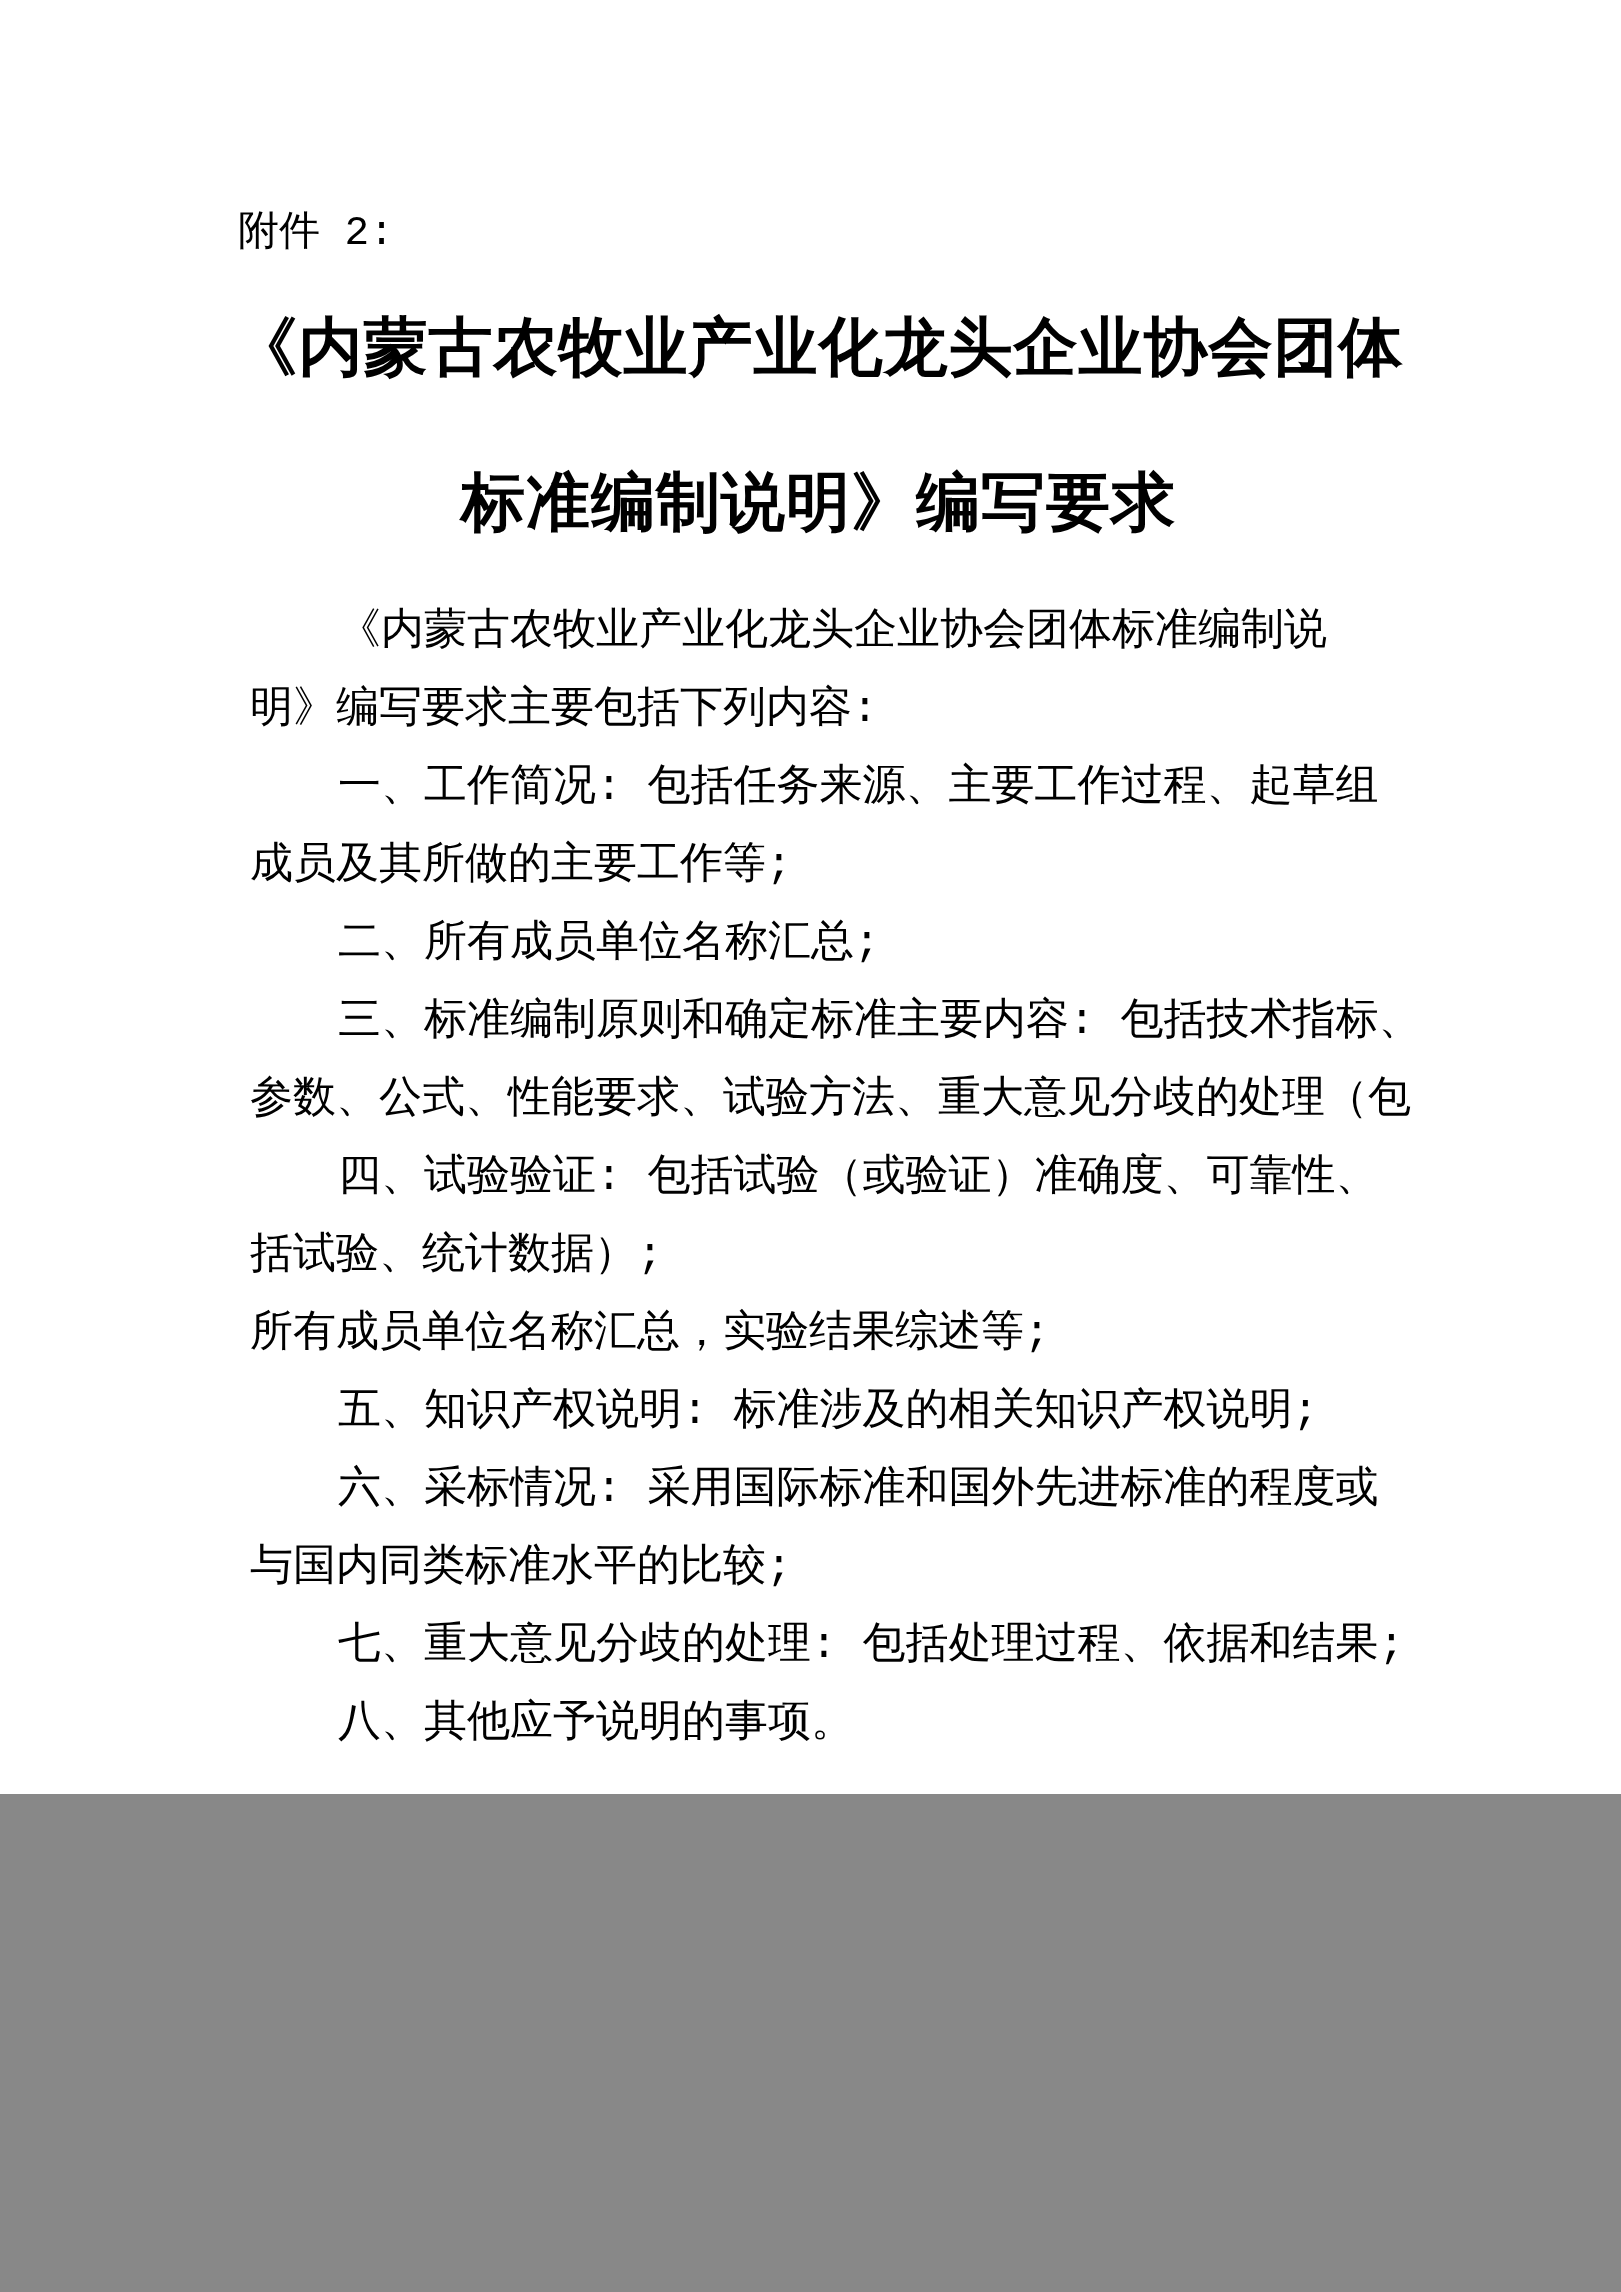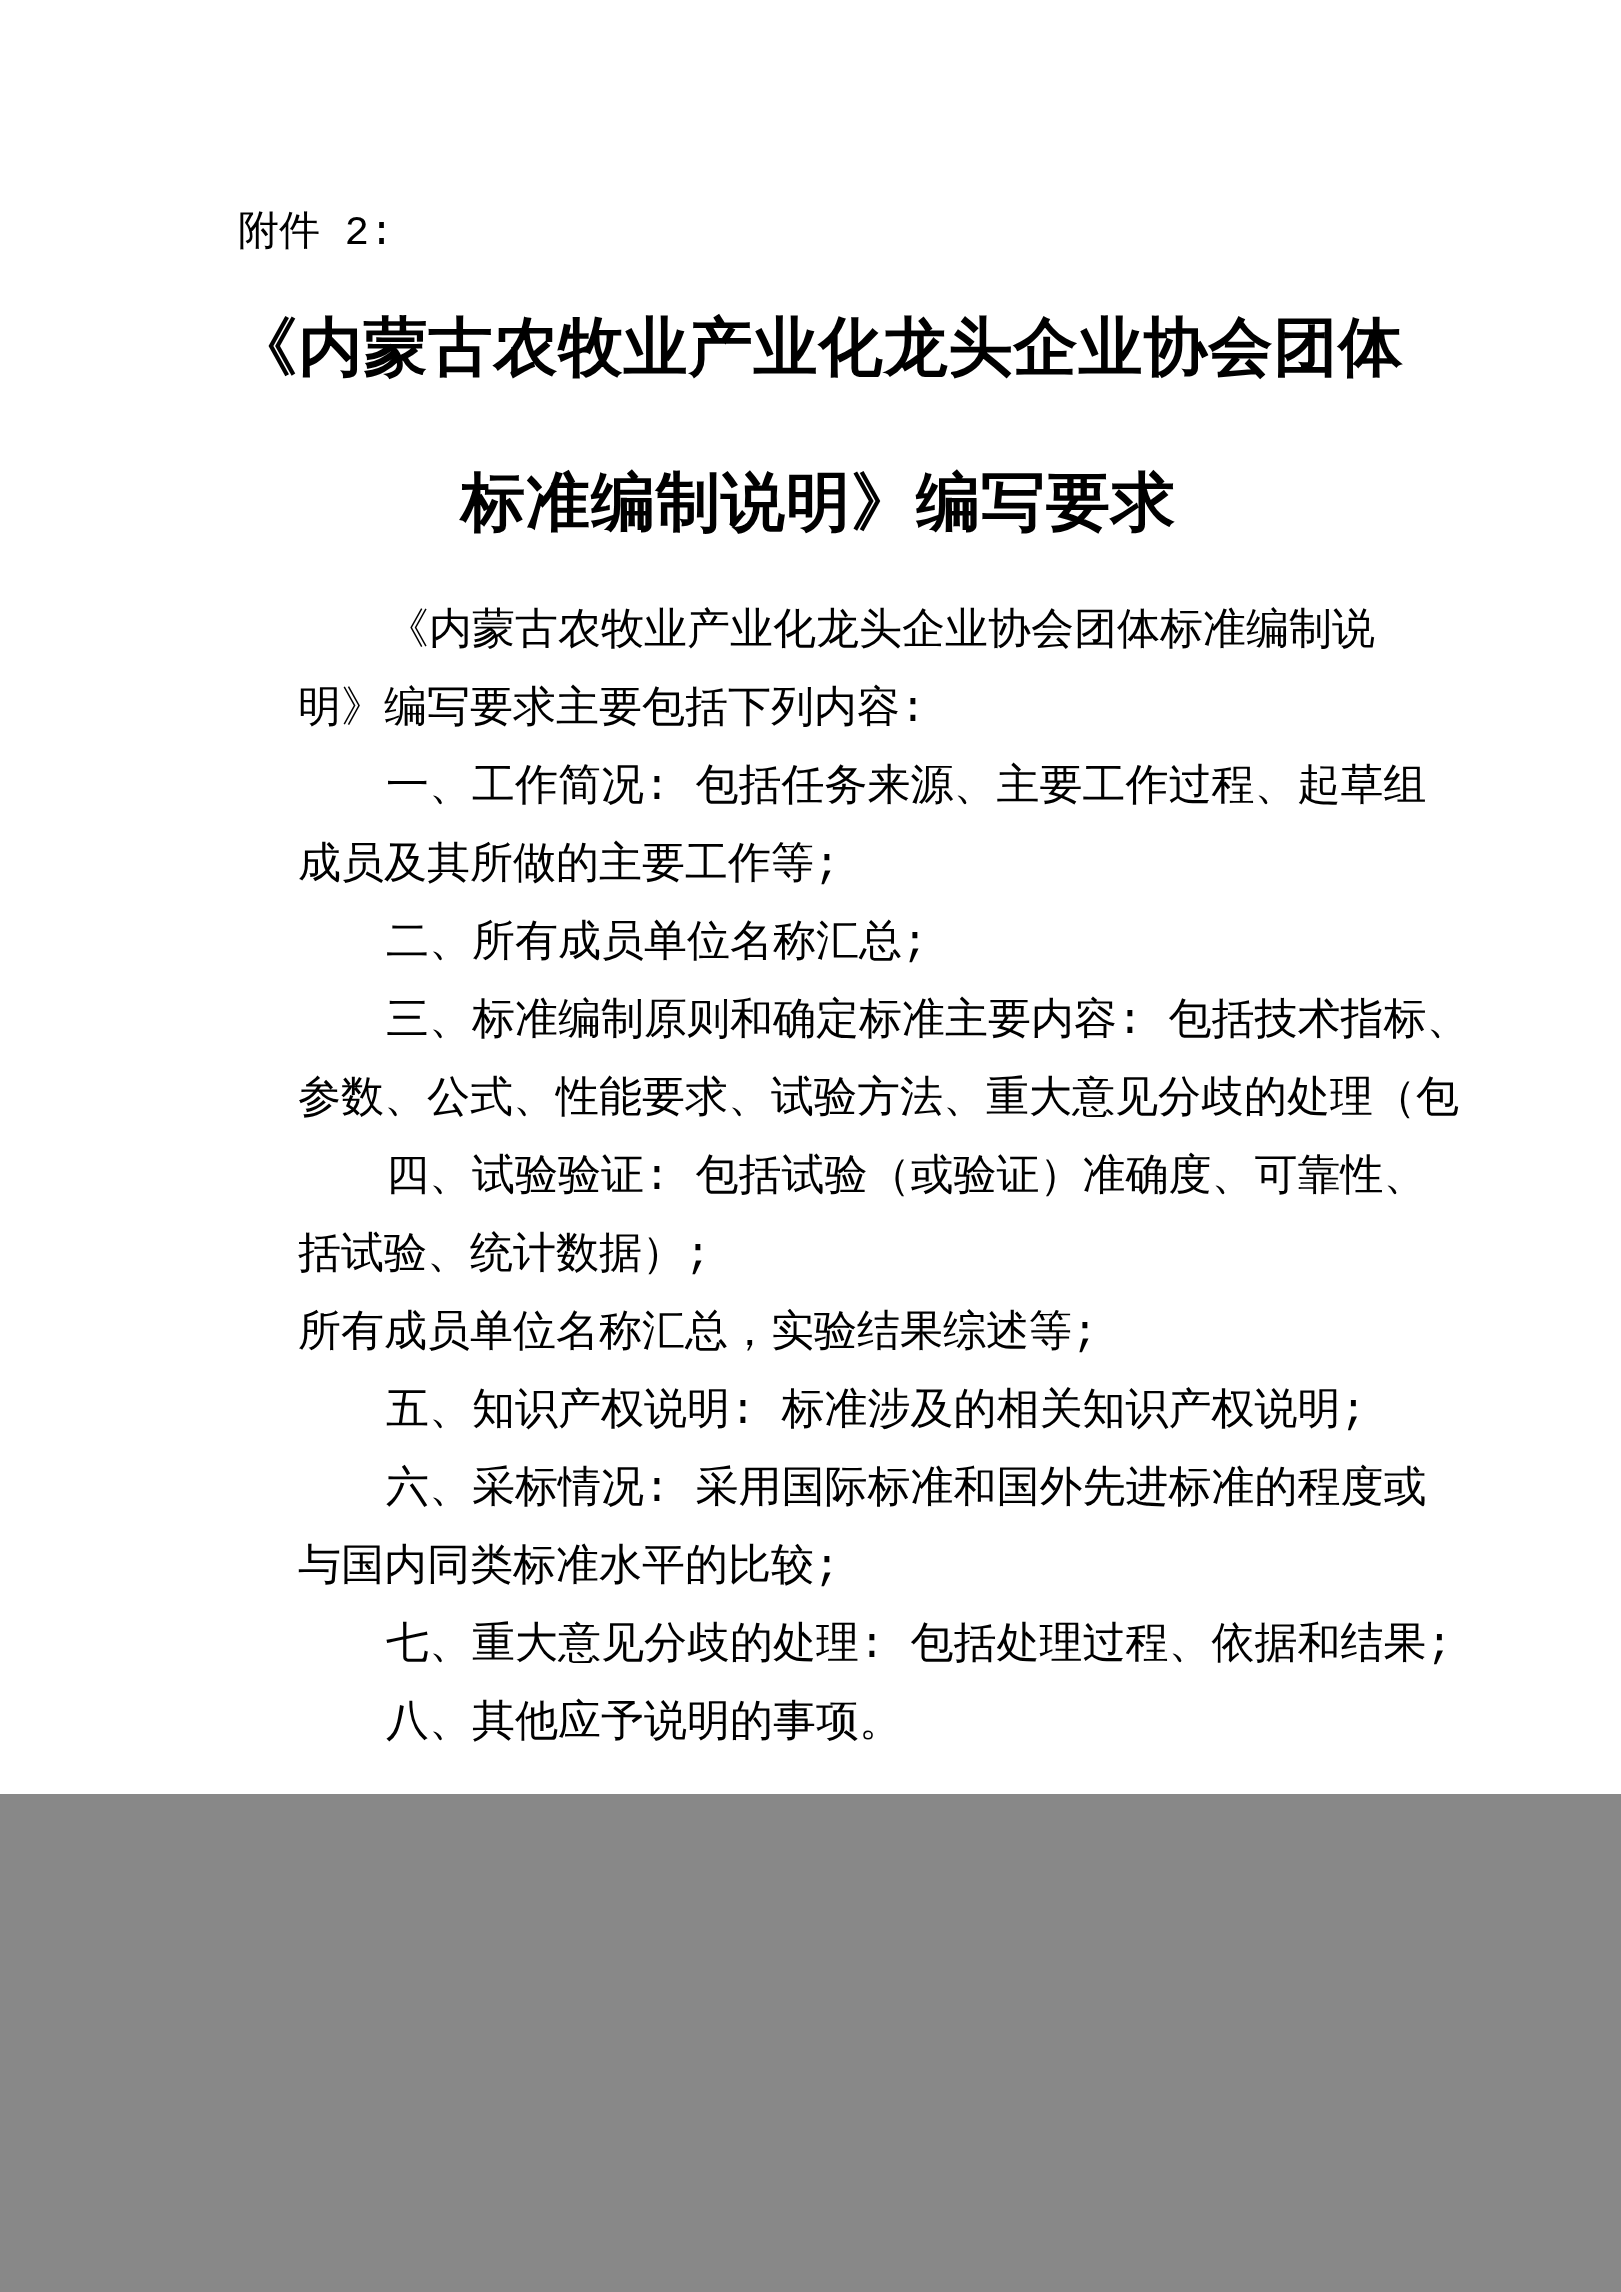--- a/index.html
+++ b/index.html
@@ -38,21 +38,20 @@
   }
   .doc-title.line1 { top: 316px; }
   .doc-title.line2 { top: 471px; }
   .body-text {
     position: absolute;
     left: 250px;
     top: 593px;
     width: 1127px;
     font-size: 43px;
     line-height: 78px;
-    margin-left: 48px;
   }
   .body-line {
     white-space: nowrap;
   }
   .body-line.indent {
     text-indent: 88px;
   }
   .page-footer {
     position: absolute;
     left: 0;

